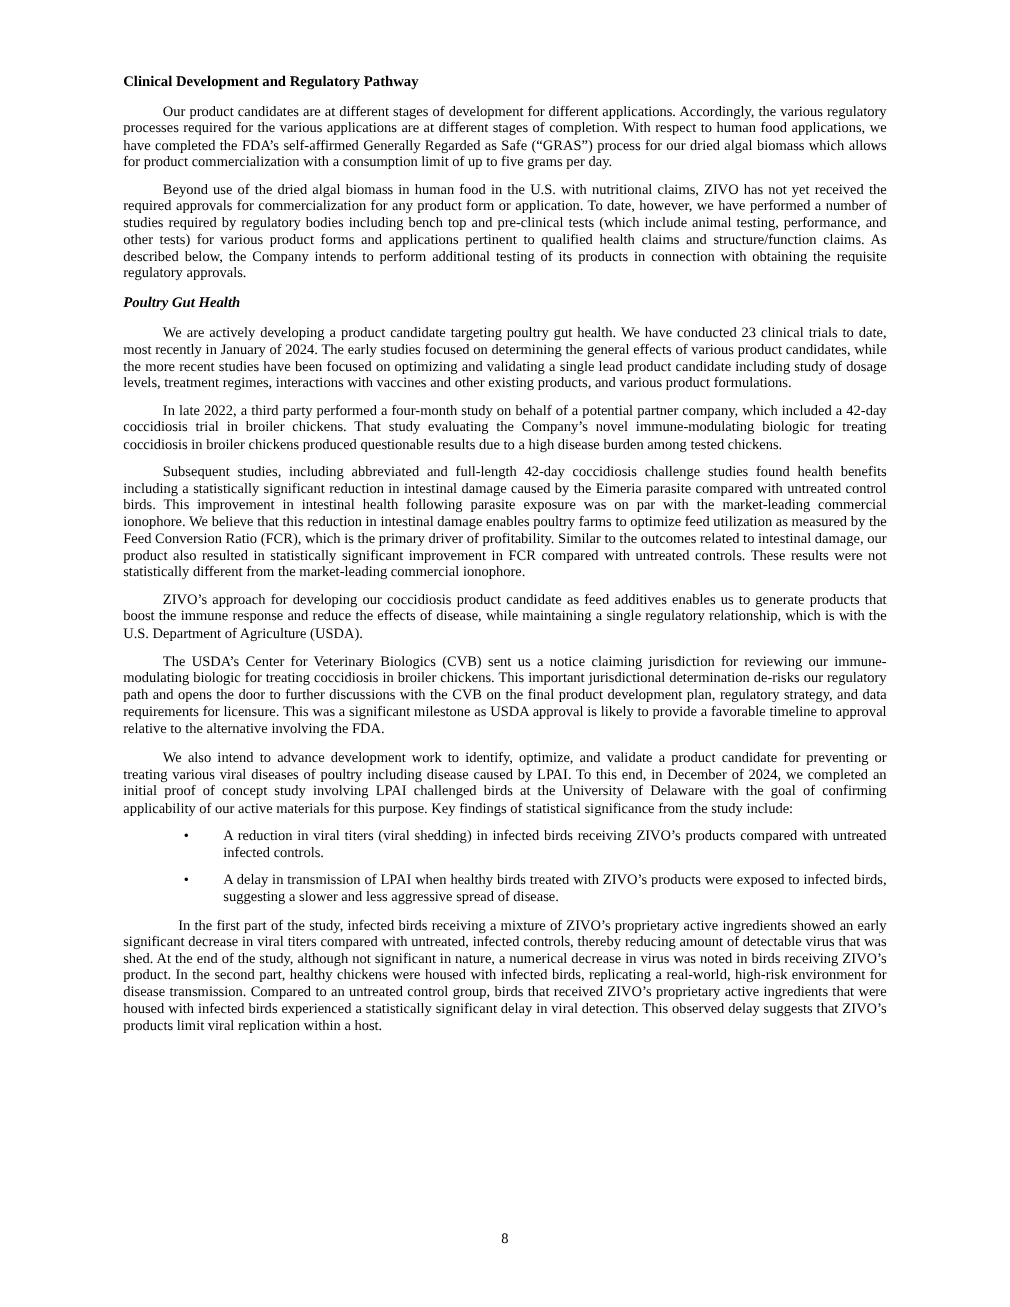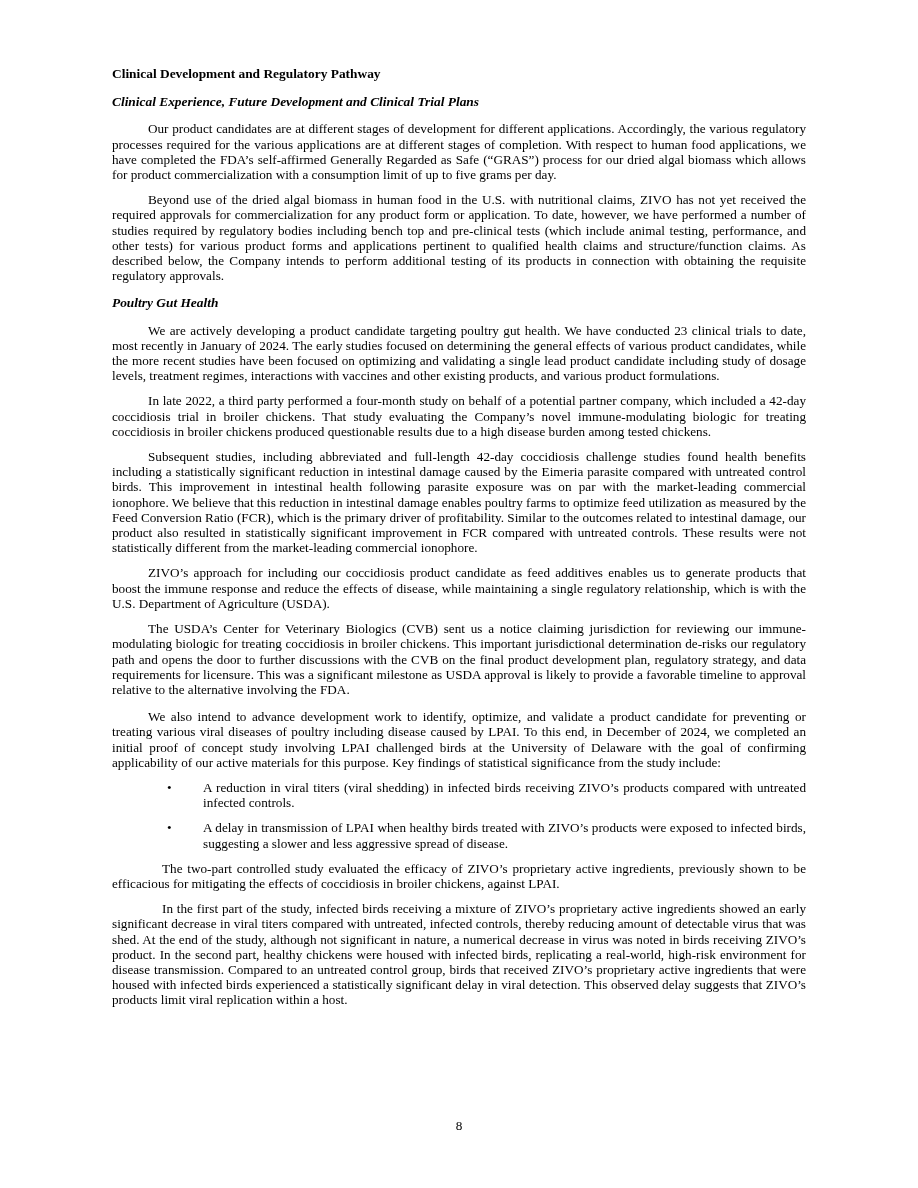--- a/index.html
+++ b/index.html
@@ -78,51 +78,49 @@
   }
 </style>
 </head>
 <body>
 
 <div class="page">
   <div class="content">
 
     <h1 class="h-bold">Clinical Development and Regulatory Pathway</h1>
 
-    <h2 class="h-bold-italic">Clinical Experience, Future Development and Clinical Trial Plans</h2>
 
     <p class="para after-heading">Our product candidates are at different stages of development for different applications. Accordingly, the various regulatory processes required for the various applications are at different stages of completion. With respect to human food applications, we have completed the FDA’s self-affirmed Generally Regarded as Safe (“GRAS”) process for our dried algal biomass which allows for product commercialization with a consumption limit of up to five grams per day.</p>
 
     <p class="para">Beyond use of the dried algal biomass in human food in the U.S. with nutritional claims, ZIVO has not yet received the required approvals for commercialization for any product form or application. To date, however, we have performed a number of studies required by regulatory bodies including bench top and pre-clinical tests (which include animal testing, performance, and other tests) for various product forms and applications pertinent to qualified health claims and structure/function claims. As described below, the Company intends to perform additional testing of its products in connection with obtaining the requisite regulatory approvals.</p>
 
     <h3 class="h-italic">Poultry Gut Health</h3>
 
     <p class="para after-heading">We are actively developing a product candidate targeting poultry gut health. We have conducted 23 clinical trials to date, most recently in January of 2024. The early studies focused on determining the general effects of various product candidates, while the more recent studies have been focused on optimizing and validating a single lead product candidate including study of dosage levels, treatment regimes, interactions with vaccines and other existing products, and various product formulations.</p>
 
     <p class="para">In late 2022, a third party performed a four-month study on behalf of a potential partner company, which included a 42-day coccidiosis trial in broiler chickens. That study evaluating the Company’s novel immune-modulating biologic for treating coccidiosis in broiler chickens produced questionable results due to a high disease burden among tested chickens.</p>
 
     <p class="para">Subsequent studies, including abbreviated and full-length 42-day coccidiosis challenge studies found health benefits including a statistically significant reduction in intestinal damage caused by the Eimeria parasite compared with untreated control birds. This improvement in intestinal health following parasite exposure was on par with the market-leading commercial ionophore. We believe that this reduction in intestinal damage enables poultry farms to optimize feed utilization as measured by the Feed Conversion Ratio (FCR), which is the primary driver of profitability. Similar to the outcomes related to intestinal damage, our product also resulted in statistically significant improvement in FCR compared with untreated controls. These results were not statistically different from the market-leading commercial ionophore.</p>
 
-    <p class="para">ZIVO’s approach for including our coccidiosis product candidate as feed additives enables us to generate products that boost the immune response and reduce the effects of disease, while maintaining a single regulatory relationship, which is with the U.S. Department of Agriculture (USDA).</p>
+    <p class="para">ZIVO’s approach for developing our coccidiosis product candidate as feed additives enables us to generate products that boost the immune response and reduce the effects of disease, while maintaining a single regulatory relationship, which is with the U.S. Department of Agriculture (USDA).</p>
 
     <p class="para">The USDA’s Center for Veterinary Biologics (CVB) sent us a notice claiming jurisdiction for reviewing our immune-modulating biologic for treating coccidiosis in broiler chickens. This important jurisdictional determination de-risks our regulatory path and opens the door to further discussions with the CVB on the final product development plan, regulatory strategy, and data requirements for licensure. This was a significant milestone as USDA approval is likely to provide a favorable timeline to approval relative to the alternative involving the FDA.</p>
 
 
     <p class="para after-heading">We also intend to advance development work to identify, optimize, and validate a product candidate for preventing or treating various viral diseases of poultry including disease caused by LPAI. To this end, in December of 2024, we completed an initial proof of concept study involving LPAI challenged birds at the University of Delaware with the goal of confirming applicability of our active materials for this purpose. Key findings of statistical significance from the study include:</p>
 
     <div class="bullet-item">
       <span class="bullet-glyph">•</span>
       <span>A reduction in viral titers (viral shedding) in infected birds receiving ZIVO’s products compared with untreated infected controls.</span>
     </div>
 
     <div class="bullet-item">
       <span class="bullet-glyph">•</span>
       <span>A delay in transmission of LPAI when healthy birds treated with ZIVO’s products were exposed to infected birds, suggesting a slower and less aggressive spread of disease.</span>
     </div>
 
-    <p class="para indent-lg">The two-part controlled study evaluated the efficacy of ZIVO’s proprietary active ingredients, previously shown to be efficacious for mitigating the effects of coccidiosis in broiler chickens, against LPAI.</p>
 
     <p class="para indent-lg">In the first part of the study, infected birds receiving a mixture of ZIVO’s proprietary active ingredients showed an early significant decrease in viral titers compared with untreated, infected controls, thereby reducing amount of detectable virus that was shed. At the end of the study, although not significant in nature, a numerical decrease in virus was noted in birds receiving ZIVO’s product. In the second part, healthy chickens were housed with infected birds, replicating a real-world, high-risk environment for disease transmission. Compared to an untreated control group, birds that received ZIVO’s proprietary active ingredients that were housed with infected birds experienced a statistically significant delay in viral detection. This observed delay suggests that ZIVO’s products limit viral replication within a host.</p>
 
   </div>
 
   <div class="page-number">8</div>
 </div>
 
 </body></html>

